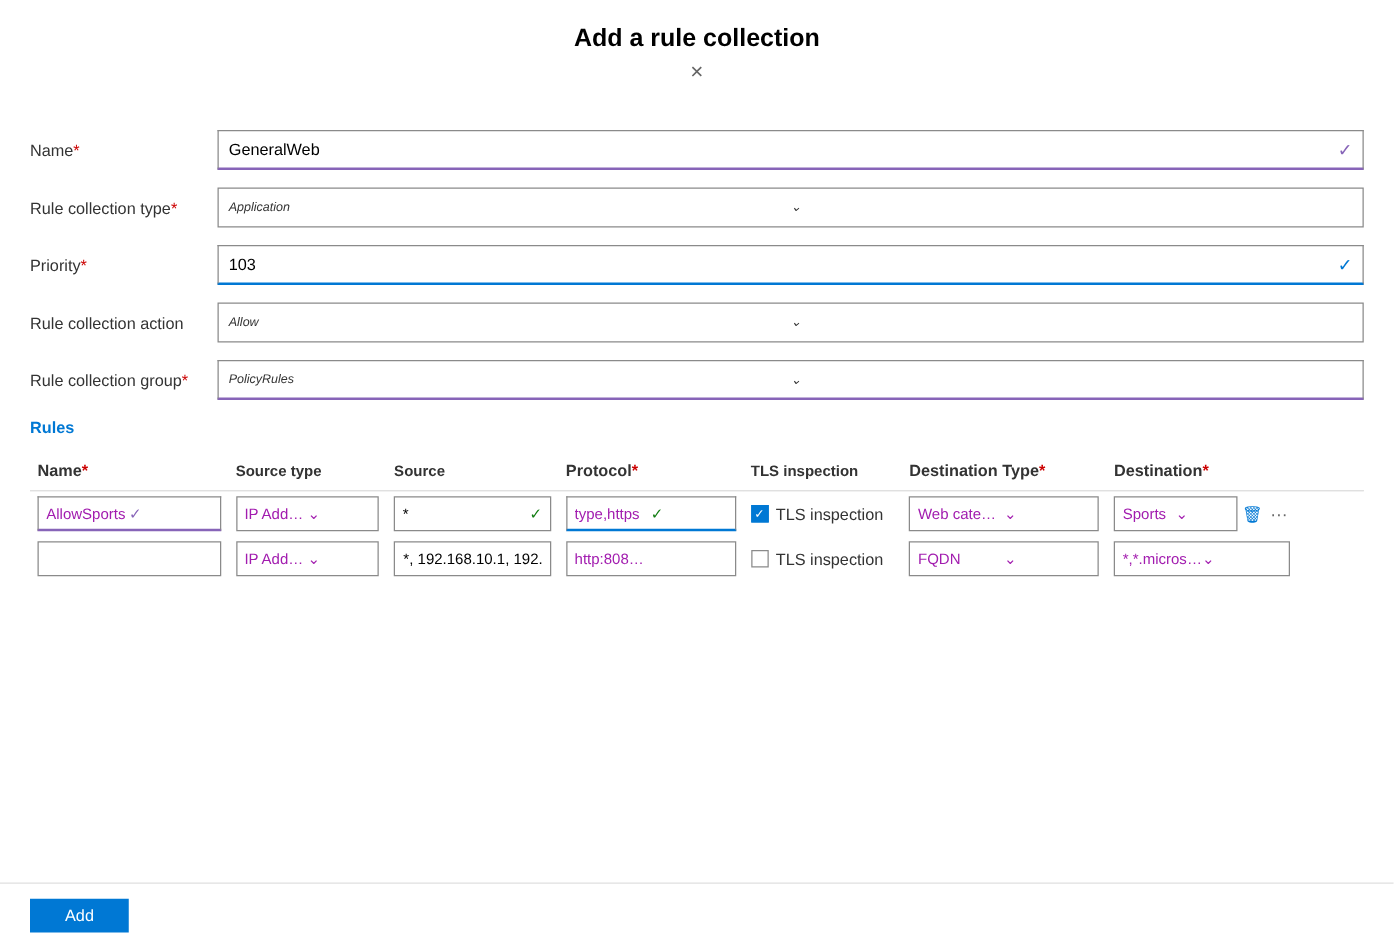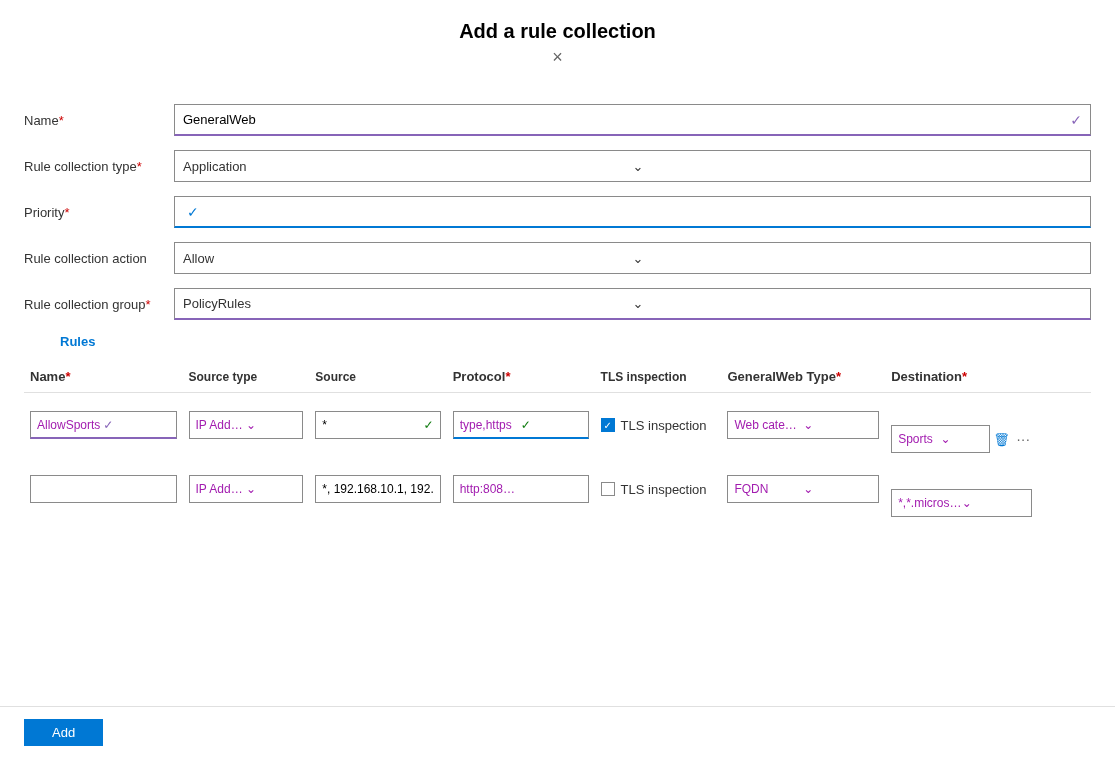--- a/index.html
+++ b/index.html
@@ -11,23 +11,23 @@
     .dialog-body { padding: 16px 24px; flex: 1; }
     .form-row { display: flex; align-items: center; margin-bottom: 14px; }
     .form-label { width: 150px; font-size: 13px; color: #333; flex-shrink: 0; }
     .input-with-check { display: flex; align-items: center; flex: 1; height: 32px; border: 1px solid #8a8a8a; padding: 0 8px; position: relative; }
     .input-with-check.focused-blue { border-bottom: 2px solid #0078d4; }
     .input-with-check.focused-purple { border-bottom: 2px solid #8764b8; }
     .input-text { flex: 1; border: none; outline: none; font-size: 13px; background: transparent; }
     .check-icon { color: #8764b8; font-size: 14px; margin-left: 4px; }
     .check-icon-blue { color: #0078d4; font-size: 14px; margin-left: 4px; }
     .dropdown { display: flex; align-items: center; flex: 1; height: 32px; border: 1px solid #8a8a8a; padding: 0 8px; cursor: pointer; background: #fff; }
-    .dropdown span { flex: 1; font-size: 13px; color: #333; }
+    .dropdown span { flex: 1; font-size: 10px; color: #333; font-style: italic; }
     .dropdown-arrow { color: #666; font-size: 12px; }
-    .rules-section-label { font-size: 13px; font-weight: 600; color: #0078d4; margin-bottom: 16px; margin-top: 8px; margin-left: 36px; }
+    .rules-section-label { font-size: 13px; font-weight: 600; color: #0078d4; margin-bottom: 16px; margin-top: 8px; }
     .rules-table { width: 100%; border-collapse: collapse; }
     .rules-table th { font-size: 12px; color: #333; font-weight: 600; padding: 4px 6px 8px 6px; text-align: left; border-bottom: 1px solid #e0e0e0; vertical-align: bottom; }
     .rules-table td { padding: 4px 6px; vertical-align: middle; }
     .col-name { width: 150px; }
     .col-source-type { width: 120px; }
     .col-source { width: 130px; }
     .col-protocol { width: 140px; }
     .col-tls { width: 120px; }
     .col-dest-type { width: 155px; }
     .col-destination { width: 140px; }
@@ -41,21 +41,21 @@
     .cell-input .check-icon-green { color: #107c10; font-size: 12px; }
     .tls-checkbox-cell { display: flex; align-items: center; gap: 6px; font-size: 12px; color: #333; }
     .tls-checkbox { width: 14px; height: 14px; border: 1px solid #8a8a8a; display: flex; align-items: center; justify-content: center; flex-shrink: 0; }
     .tls-checkbox.checked { background: #0078d4; border-color: #0078d4; }
     .tls-checkbox.checked::after { content: '✓'; color: #fff; font-size: 10px; }
     .icon-btn { background: none; border: none; cursor: pointer; color: #666; font-size: 14px; padding: 2px; display: flex; align-items: center; }
     .icon-btn.delete { color: #0078d4; }
     .dialog-footer { padding: 12px 24px; border-top: 1px solid #e0e0e0; margin-top: auto; }
     .add-btn { background: #0078d4; color: #fff; border: none; padding: 6px 28px; font-size: 13px; cursor: pointer; font-weight: 500; }
     .required-star { color: #c00; }
-    .dest-cell-container { display: flex; align-items: center; gap: 2px; margin-top: 28px; }
+    .dest-cell-container { display: flex; align-items: center; gap: 2px; }
   </style>
 </head>
 <body>
 
 <div class="dialog">
   <div class="dialog-header">
     <span class="dialog-title">Add a rule collection</span>
     <button class="close-btn">×</button>
   </div>
 
@@ -79,20 +79,21 @@
         <span>Application</span>
         <span class="dropdown-arrow">⌄</span>
       </div>
     </div>
 
     <div class="form-row">
       <div class="form-label">
         <span>Priority</span><span class="required-star">*</span>
       </div>
       <div class="input-with-check focused-blue" style="flex:1;">
+        <input class="input-text" type="text" value="103" style="">
         <span class="check-icon-blue">✓</span>
       </div>
     </div>
 
     <div class="form-row">
       <div class="form-label">
         <span>Rule collection action</span>
       </div>
       <div class="dropdown">
         <span>Allow</span>
@@ -118,21 +119,21 @@
           <th class="col-name">
             <span>Name</span><span class="required-star">*</span>
           </th>
           <th class="col-source-type">Source type</th>
           <th class="col-source">Source</th>
           <th class="col-protocol">
             <span>Protocol</span><span class="required-star">*</span>
           </th>
           <th class="col-tls">TLS inspection</th>
           <th class="col-dest-type">
-            <span>GeneralWeb Type</span><span class="required-star">*</span>
+            <span>Destination Type</span><span class="required-star">*</span>
           </th>
           <th class="col-destination">
             <span>Destination</span><span class="required-star">*</span>
           </th>
           <th class="col-actions"></th>
         </tr>
       </thead>
       <tbody id="rules-tbody">
       <tr>
             <td>

